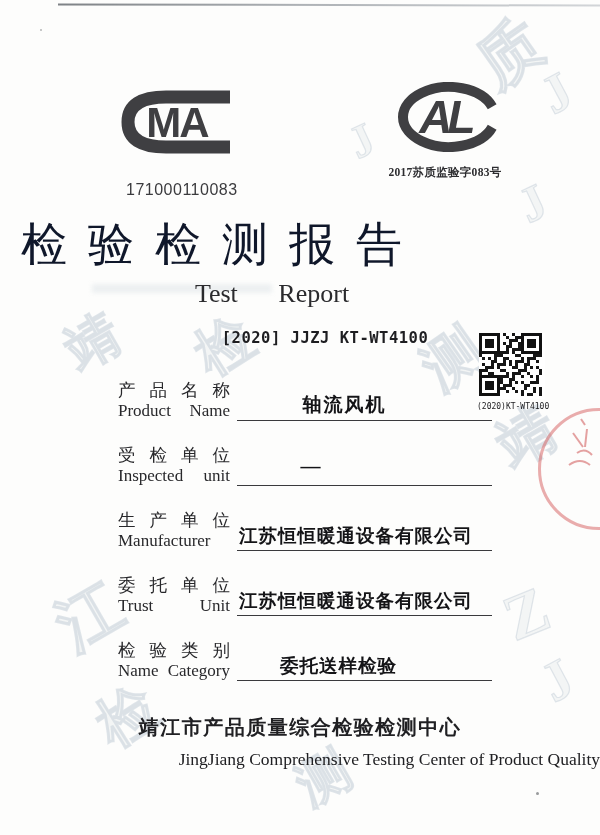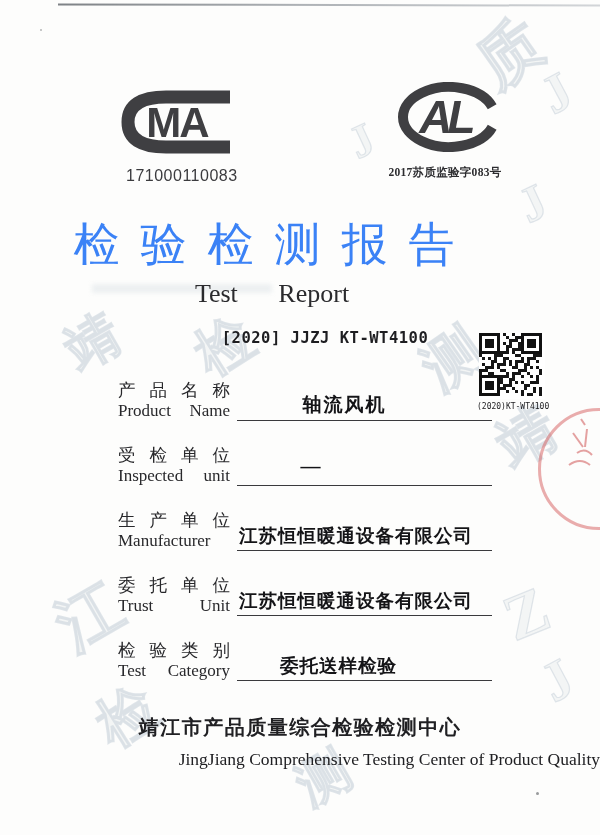--- a/index.html
+++ b/index.html
@@ -18,27 +18,27 @@
   .speck.s2{left:536px;top:792px;}
   .smudge{position:absolute;left:92px;top:284px;width:180px;height:9px;background:#e9edef;filter:blur(2px);opacity:.8;}
   
   #watermark-layer{position:absolute;inset:0;pointer-events:none;}
   .wm{position:absolute;font-weight:700;line-height:1;
       color:rgba(185,198,210,.15);-webkit-text-stroke:1.2px rgba(176,190,204,.35);
       font-family:"Liberation Serif",serif;}
   
   .cma{position:absolute;left:120px;top:86px;width:150px;}
   .cma-number{font-family:"Liberation Sans",sans-serif;font-size:16px;color:#3b3b3e;
-    letter-spacing:.5px;margin-top:5px;padding-left:6px;}
+    letter-spacing:.5px;margin-top:19px;padding-left:6px;}
   
   .cal{position:absolute;left:380px;top:82px;width:130px;text-align:center;}
   .cal-caption{font-size:11.5px;font-weight:700;color:#2c2c2f;letter-spacing:.3px;margin-top:9px;white-space:nowrap;}
   
-  .title-cn{position:absolute;top:214px;left:0;width:528px;text-align:center;
-    font-size:46px;font-weight:500;letter-spacing:21px;text-indent:21px;color:#3b82f6;}
+  .title-cn{position:absolute;top:214px;left:0;width:528px;
+    font-size:46px;font-weight:500;letter-spacing:21px;text-indent:21px;color:#0f172a;}
   .title-en{position:absolute;top:279px;left:0;width:544px;text-align:center;
     font-size:26px;word-spacing:34px;color:#2a2a2d;}
   .report-no{position:absolute;top:329px;left:25px;width:600px;text-align:center;
     font-family:"DejaVu Sans Mono",monospace;font-size:15.5px;font-weight:600;
     letter-spacing:.5px;color:#1e1e21;}
   
   .qr{position:absolute;left:477px;top:333px;width:70px;text-align:center;}
   .qr-box{width:66px;height:66px;margin:0 auto;background:#fff;}
   .qr-caption{font-family:"DejaVu Sans Mono",monospace;font-size:8px;font-weight:400;
     margin-top:3px;color:#1c1c1f;white-space:nowrap;}
@@ -276,21 +276,21 @@
 
     <div class="row">
       <div class="label-cn">委托单位</div>
       <div class="label-en">Trust Unit</div>
       <div class="value v4">江苏恒恒暖通设备有限公司</div>
       <div class="underline"></div>
     </div>
 
     <div class="row">
       <div class="label-cn">检验类别</div>
-      <div class="label-en">Test Category</div>
+      <div class="label-en">Name Category</div>
       <div class="value v5">委托送样检验</div>
       <div class="underline"></div>
     </div>
 
   </div>
 
   <div class="footer-cn">靖江市产品质量综合检验检测中心</div>
   <div class="footer-en">JingJiang Comprehensive Testing Center of Product Quality</div>
 
   <div class="stamp">

